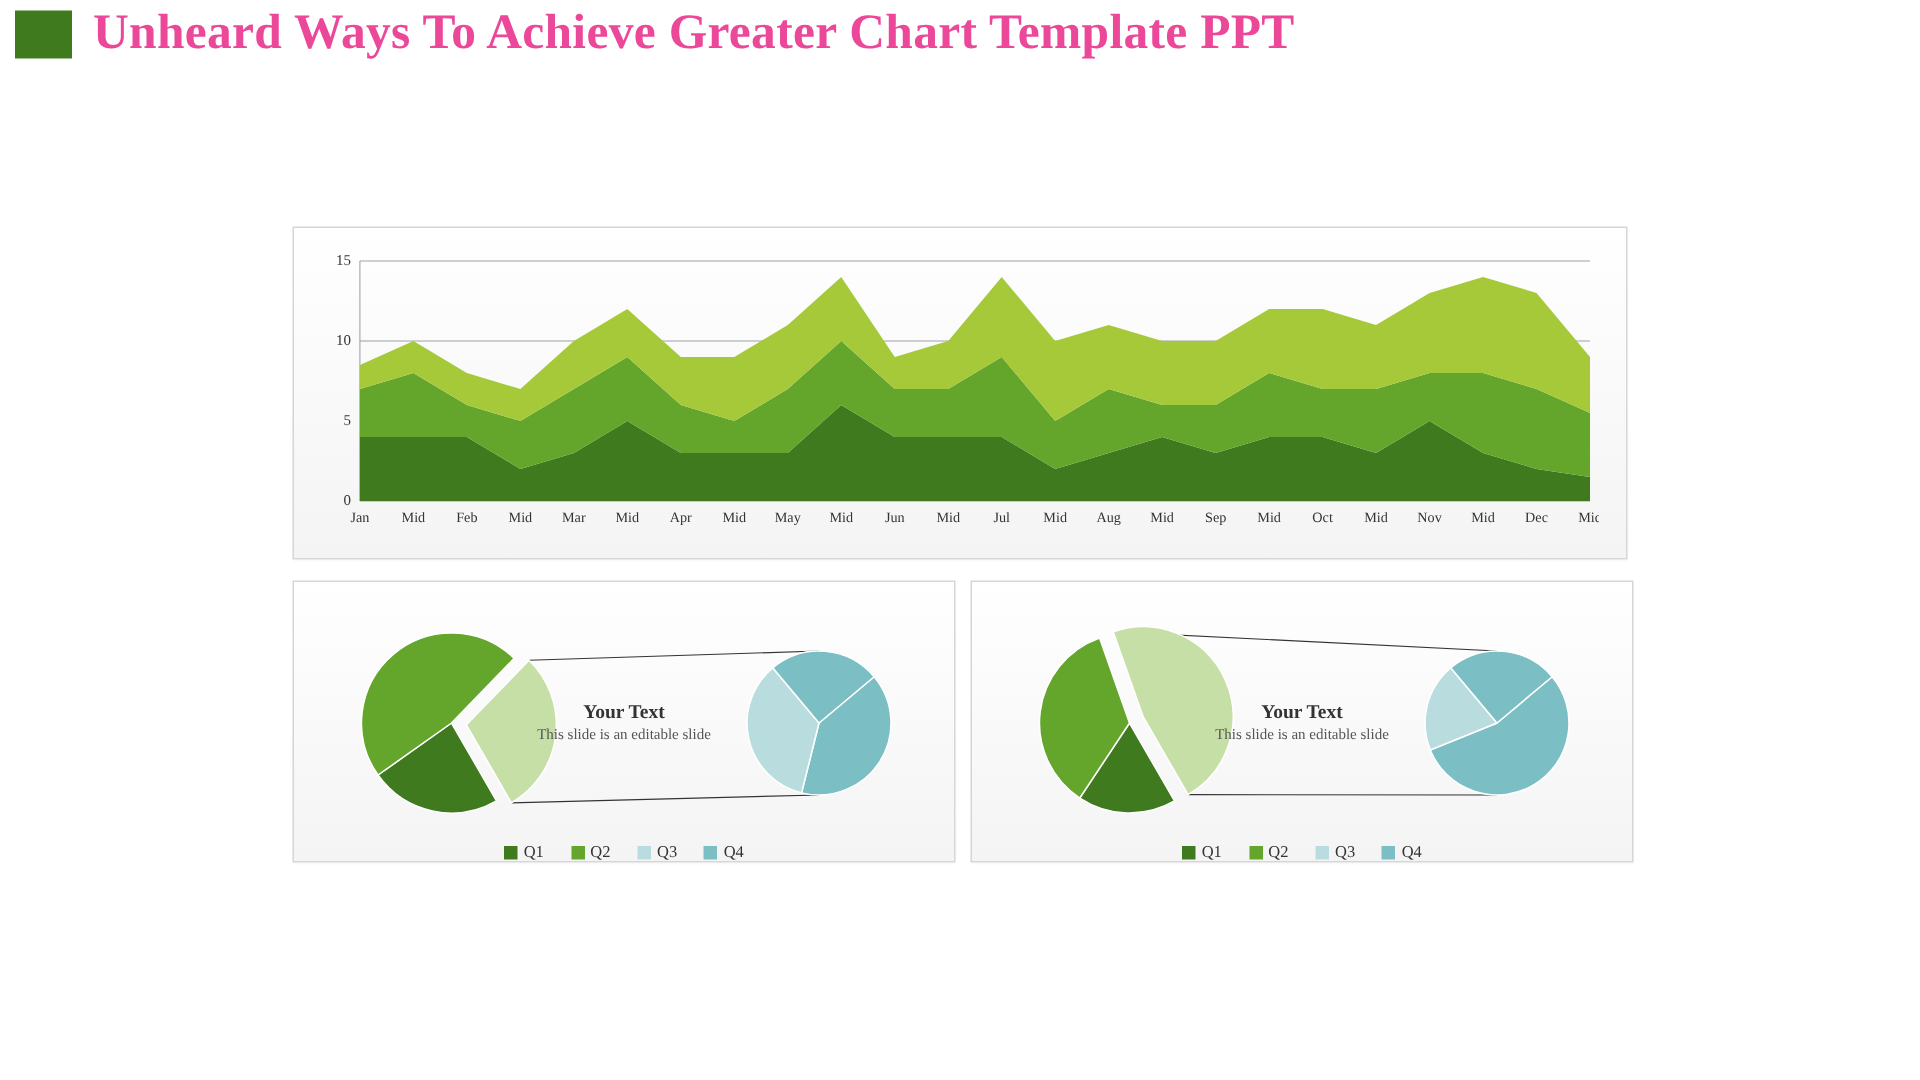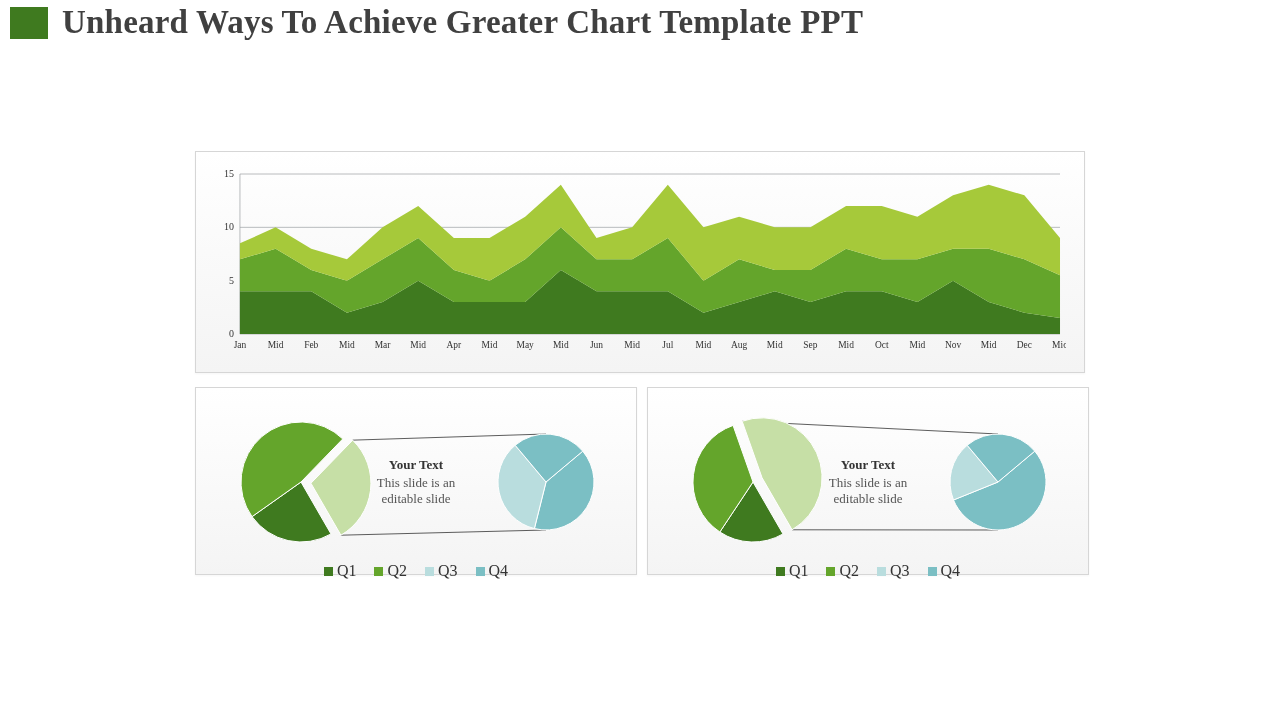--- a/index.html
+++ b/index.html
@@ -17,21 +17,21 @@
     padding: 4px 10px 0 10px;
   }
   .title-square {
     width: 38px;
     height: 32px;
     background: #3f7a1f;
   }
   .title-text {
     font-size: 33px;
     font-weight: bold;
-    color: #404040;
+    color: #ec4899;
     letter-spacing: 0.2px;
   }
   .charts-wrap {
     width: 890px;
     margin: 110px auto 0 auto;
   }
   .card {
     border: 1px solid #d6d6d6;
     background: linear-gradient(#ffffff, #f4f4f4);
     box-shadow: 0 1px 2px rgba(0,0,0,0.04);
@@ -51,21 +51,21 @@
     height: 188px;
     padding: 14px 10px 10px 10px;
     display: flex;
     flex-direction: column;
     align-items: center;
   }
   .legend {
     display: flex;
     gap: 18px;
     margin-top: auto;
-    font-size: 16px;
+    font-size: 11px;
     color: #333;
   }
   .legend span.sw {
     display: inline-block;
     width: 9px;
     height: 9px;
     margin-right: 4px;
     vertical-align: middle;
   }
   .legend .item { display: flex; align-items: center; }
@@ -76,21 +76,21 @@
     gap: 0;
     position: relative;
     flex: 1;
     width: 100%;
   }
   .callout {
     text-align: center;
     width: 120px;
   }
   .callout .h { font-weight: bold; font-size: 13px; color: #333; }
-  .callout .s { font-size: 13px; color: #555; line-height: 1.25; margin-top: 2px; }
+  .callout .s { font-size: 10px; color: #555; line-height: 1.25; margin-top: 2px; }
   svg text { font-family: Georgia, 'Times New Roman', serif; }
 </style>
 </head>
 <body>
 
 <div class="title-bar">
   <div class="title-square"></div>
   <div class="title-text">Unheard Ways To Achieve Greater Chart Template PPT</div>
 </div>
 

